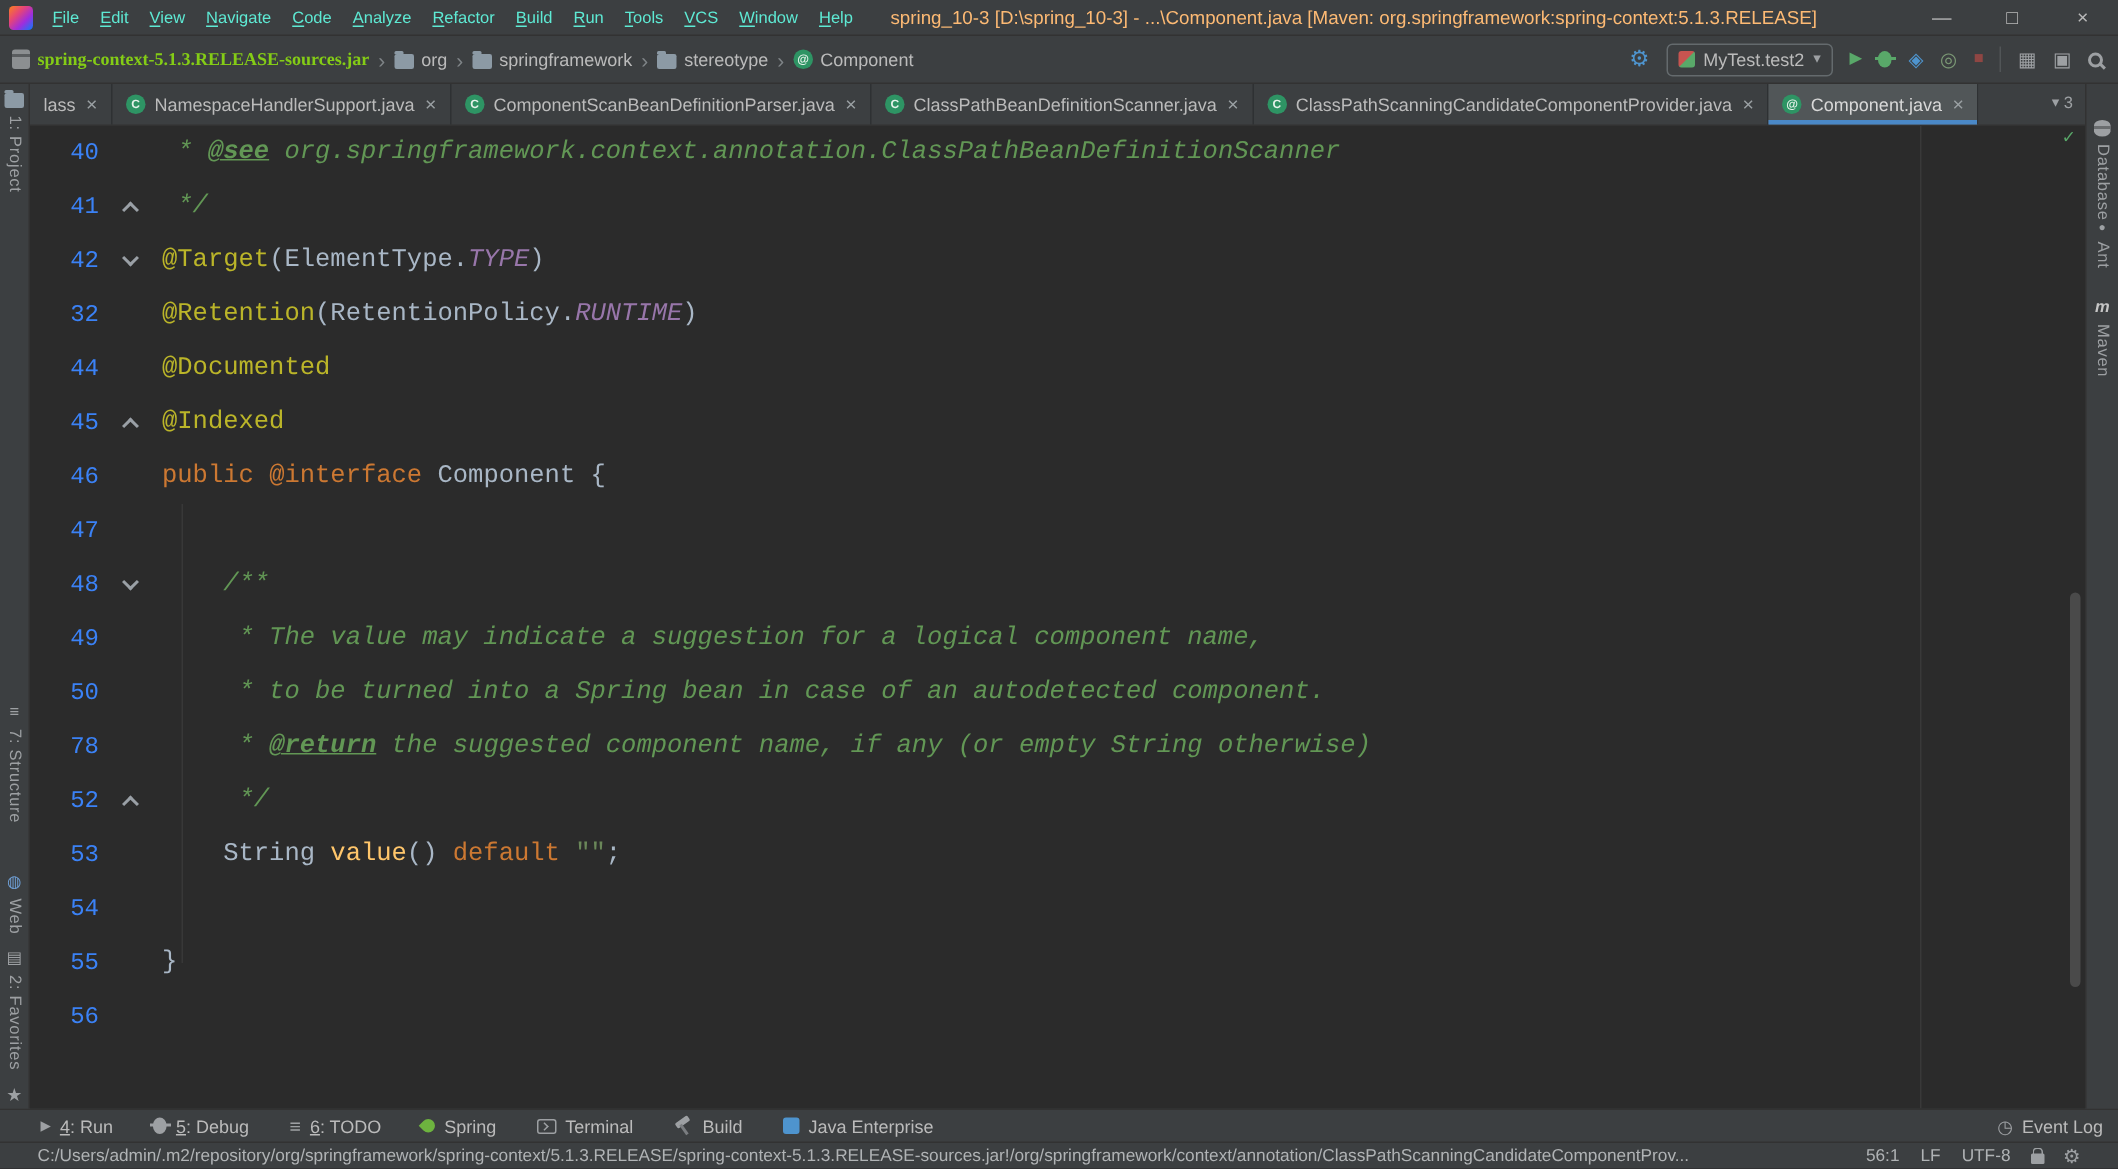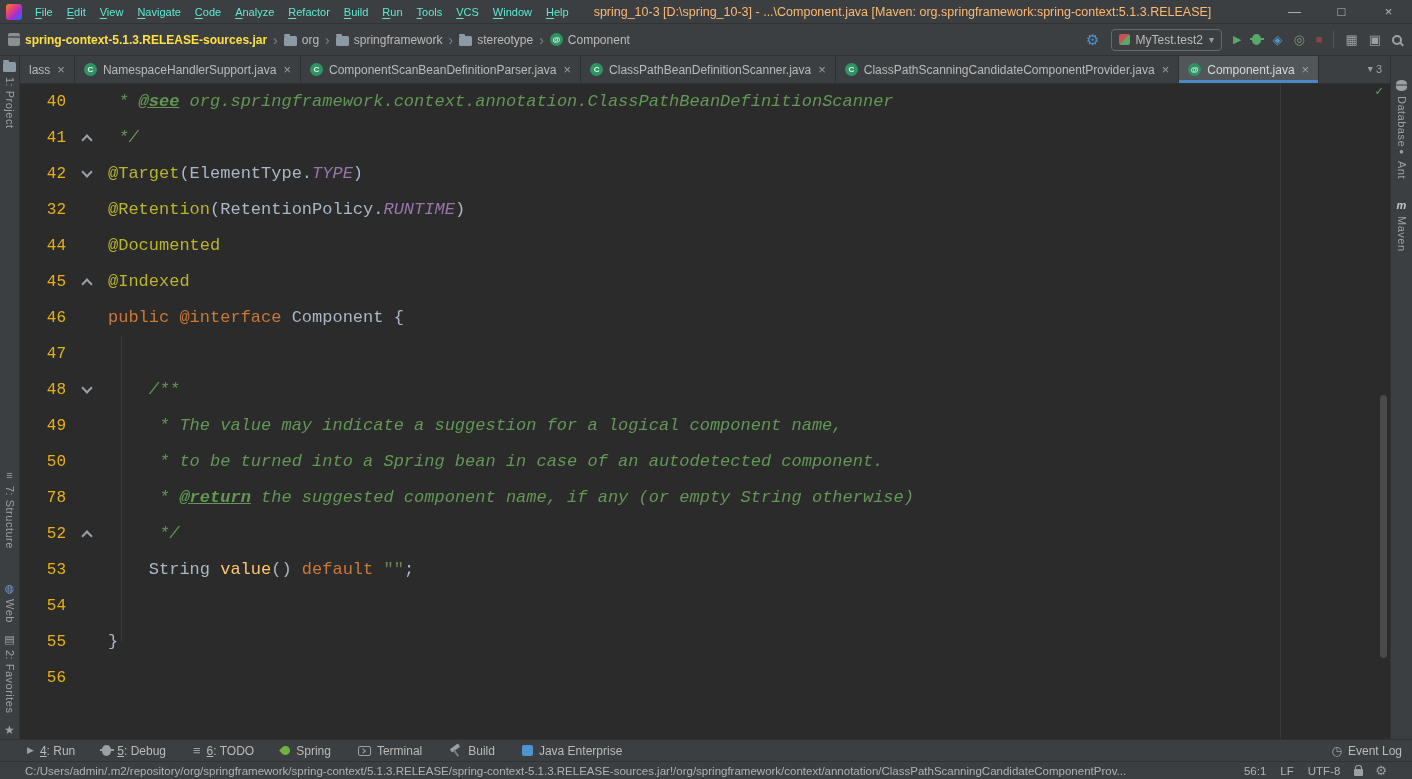--- a/index.html
+++ b/index.html
@@ -15,21 +15,21 @@
   .menu-item{padding:2px 7px;font-size:11px;color:#5eead4;white-space:nowrap;}
   .menu-item u{text-underline-offset:2px;}
   .win-title{color:#fdba74;font-size:12.5px;margin-left:18px;white-space:nowrap;overflow:hidden;text-overflow:clip;flex:1;}
   .win-controls{display:flex;flex:none;margin-left:8px;}
   .win-btn{width:47px;text-align:center;color:#b9b9b9;font-size:13px;line-height:23px;}
 
   
   .navbar{height:32px;flex:none;display:flex;align-items:center;padding:0 10px 0 8px;background:#3c3f41;border-bottom:1px solid #323232;}
   .crumbs{display:flex;align-items:center;gap:3px;min-width:0;}
   .crumb{display:flex;align-items:center;gap:5px;color:#bbbbbb;white-space:nowrap;}
-  .crumb.bold .crumb-label{font-weight:bold;color:#fde047;}
+  .crumb.bold .crumb-label{font-weight:bold;color:#84cc16;font-family:Liberation Serif, serif;}
   .crumb-sep{color:#7f8487;font-size:14px;margin:0 3px;}
   .nav-actions{margin-left:auto;display:flex;align-items:center;gap:11px;flex:none;}
   .run-combo{display:flex;align-items:center;gap:6px;border:1px solid #646a6d;border-radius:4px;height:22px;padding:0 7px;color:#bbbbbb;}
   .action-sep{width:1px;height:17px;background:#515557;}
 
   
   .workspace{flex:1;display:flex;min-height:0;}
   .stripe{background:#3c3f41;position:relative;flex:none;}
   .stripe.left{width:20px;border-right:1px solid #323232;}
   .stripe.right{width:22px;border-left:1px solid #323232;}
@@ -43,21 +43,21 @@
   .tab.active{background:#515658;color:#d8d8d8;}
   .tab.active::after{content:"";position:absolute;left:0;right:0;bottom:0;height:3px;background:#4A88C7;}
   .tab-close{color:#9aa0a3;font-size:13px;margin-left:1px;}
   .tabs-more{position:absolute;right:8px;top:0;bottom:1px;display:flex;align-items:center;gap:3px;color:#9da0a3;font-size:11px;}
 
   
   .editor{flex:1;position:relative;background:#2b2b2b;overflow:hidden;
           font-family:"Liberation Mono","DejaVu Sans Mono",monospace;font-size:17px;}
   .code-line{display:flex;height:36px;line-height:36px;white-space:pre;}
   .gutter{width:88px;flex:none;display:flex;}
-  .lnum{width:46px;text-align:right;color:#eab308;font-size:16px;}
+  .lnum{width:46px;text-align:right;color:#3b82f6;font-size:16px;}
   .fold-col{width:42px;position:relative;}
   .chev{position:absolute;left:17px;width:8px;height:8px;border-right:2px solid #9aa0a6;border-bottom:2px solid #9aa0a6;}
   .chev.down{transform:rotate(45deg);top:12px;}
   .chev.up{transform:rotate(-135deg);top:16px;}
   .ltext{flex:1;}
   .tok-com{color:#629755;font-style:italic;}
   .tok-tag{color:#629755;font-style:italic;font-weight:bold;text-decoration:underline;}
   .tok-ann{color:#BBB529;}
   .tok-kw{color:#CC7832;}
   .tok-cst{color:#9876AA;font-style:italic;}

